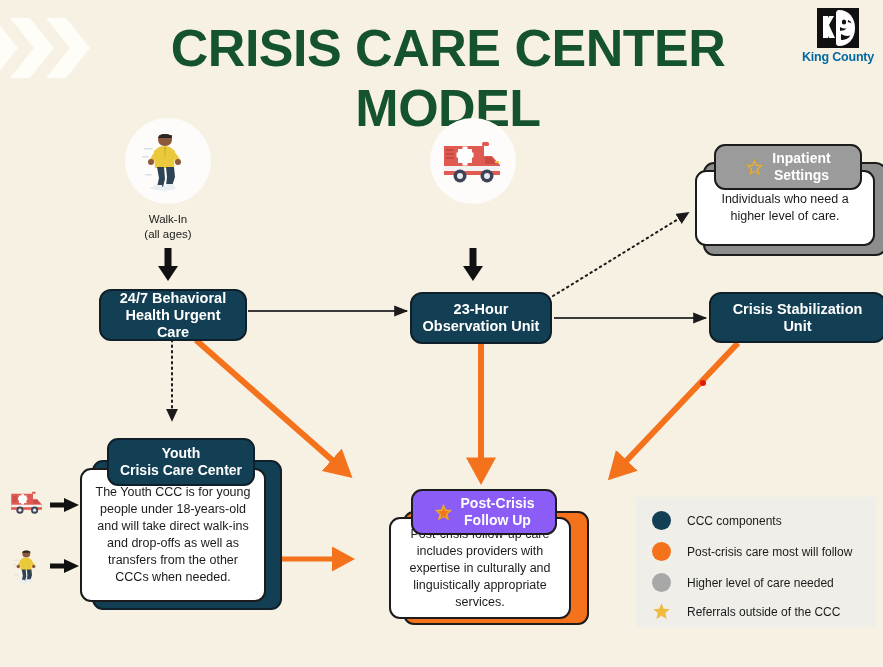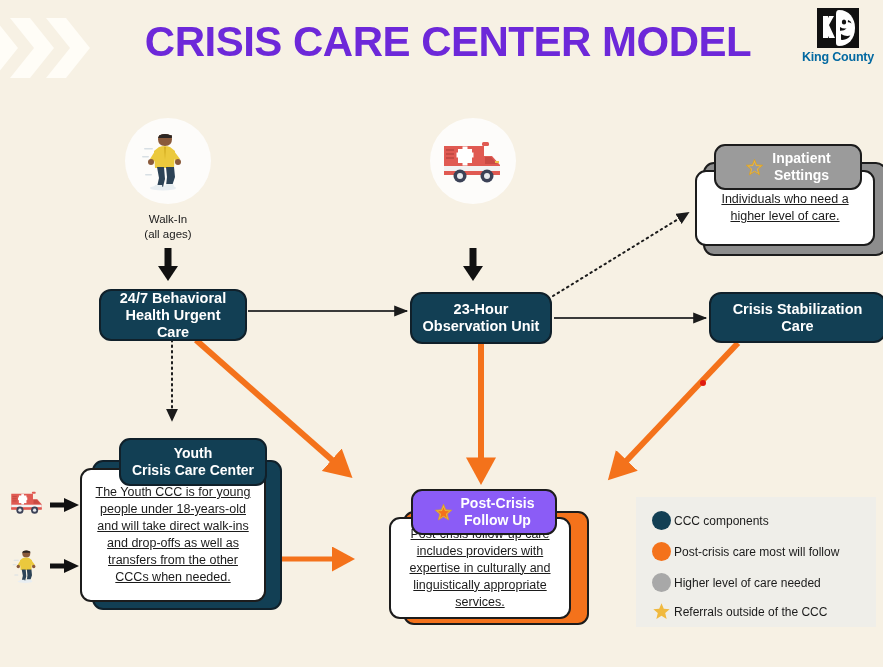--- a/index.html
+++ b/index.html
@@ -12,22 +12,22 @@
   }
   .stage{position:absolute;left:0;top:0;width:883px;height:667px;}
 
   
   #chevrons{position:absolute;left:-12px;top:14px;width:120px;height:70px;}
 
   
   #page-title{
     position:absolute;left:108px;top:18px;width:680px;
     text-align:center;
-    font-size:42px;font-weight:bold;letter-spacing:-0.5px;
-    color:#6d28d9;
+    font-size:52px;font-weight:bold;letter-spacing:-0.5px;
+    color:#14532d;
     font-family:"Liberation Sans", sans-serif;
   }
   #kc-logo{position:absolute;left:800px;top:8px;width:76px;height:64px;text-align:center;}
   #kc-logo .kc-mark{width:42px;height:40px;margin:0 auto;background:#111;position:relative;overflow:hidden;}
   #kc-logo .kc-label{font-size:12.5px;font-weight:bold;color:#0369a1;margin-top:2px;letter-spacing:-0.2px;}
 
   
   .src{position:absolute;text-align:center;}
   .src .bubble{
     width:86px;height:86px;border-radius:50%;background:#fdfcfa;
@@ -52,30 +52,30 @@
     box-sizing:border-box;padding:6px 10px;text-align:center;
   }
   .card .hdr.gray{background:#9b9b9b;border:2px solid #1c1c1c;}
   .card .hdr.orange{background:#8b5cf6;border:2px solid #1c1c1c;}
   .card .hdr.navy{background:#123f54;border:2px solid #10202a;}
   .card .body{
     position:absolute;background:#fff;border-radius:11px;
     border:2px solid #1c1c1c;box-sizing:border-box;
     font-size:12.5px;line-height:17px;color:#1b1b1b;text-align:center;
     display:flex;align-items:flex-end;justify-content:center;
-    z-index:2;padding:8px 10px;text-decoration:underline;
+    z-index:2;padding:8px 10px;
   }
   .card .shadow{position:absolute;border-radius:11px;z-index:1;}
 
   
   #legend{
     position:absolute;left:636px;top:497px;width:240px;height:130px;
     background:#efeee9;
   }
-  .lg-row{position:absolute;left:16px;display:flex;align-items:center;gap:3px;justify-content:flex-end;}
+  .lg-row{position:absolute;left:16px;display:flex;align-items:center;gap:16px;justify-content:flex-end;}
   .lg-dot{width:19px;height:19px;border-radius:50%;flex:none;}
   .lg-txt{font-size:12px;color:#1b1b1b;white-space:nowrap;}
 
   svg.ov{position:absolute;left:0;top:0;width:883px;height:667px;pointer-events:none;}
 </style>
 </head>
 <body>
 
 <div class="stage">
 
@@ -256,21 +256,21 @@
   <div class="node navy" style="left:410px;top:292px;width:142px;height:52px;">
     <div>
       <div>23-Hour</div>
       <div>Observation Unit</div>
     </div>
   </div>
 
   <div class="node navy" style="left:709px;top:292px;width:177px;height:51px;">
     <div>
       <div>Crisis Stabilization</div>
-      <div>Care</div>
+      <div>Unit</div>
     </div>
   </div>
 
   <div class="card" style="left:693px;top:144px;width:190px;height:110px;">
     <div class="shadow" style="left:10px;top:18px;width:180px;height:90px;background:#8d8d8d;border:2px solid #1c1c1c;"></div>
     <div class="body" style="left:2px;top:26px;width:180px;height:76px;align-items:center;">Individuals who need a higher level of care.</div>
     <div class="hdr gray" style="left:21px;top:0px;width:148px;height:46px;">
       <span style="flex:none;line-height:0;">
         <svg width="19" height="19" viewBox="0 0 20 20">
           <path d="M10 1.4 L12.4 7.2 L18.6 7.6 L13.9 11.7 L15.4 17.8 L10 14.4 L4.6 17.8 L6.1 11.7 L1.4 7.6 L7.6 7.2 Z" fill="#f0b93f" stroke="#d79f23" stroke-width="0.8"></path>
@@ -280,21 +280,21 @@
       <span>
         <span>Inpatient</span><br>
         <span>Settings</span>
       </span>
     </div>
   </div>
 
   <div class="card" style="left:80px;top:438px;width:200px;height:170px;">
     <div class="shadow" style="left:12px;top:22px;width:186px;height:146px;background:#123f54;border:2px solid #10202a;"></div>
     <div class="body" style="left:0px;top:30px;width:186px;height:134px;align-items:center;">The Youth CCC is for young people under 18-years-old and will take direct walk-ins and drop-offs as well as transfers from the other CCCs when needed.</div>
-    <div class="hdr navy" style="left:39px;top:0px;width:148px;height:48px;">
+    <div class="hdr navy" style="left:27px;top:0px;width:148px;height:48px;">
       <span>
         <span>Youth</span><br>
         <span>Crisis Care Center</span>
       </span>
     </div>
   </div>
 
   <div class="card" style="left:389px;top:489px;width:200px;height:136px;">
     <div class="shadow" style="left:14px;top:22px;width:182px;height:110px;background:#f4721b;border:2px solid #1c1c1c;"></div>
     <div class="body" style="left:0px;top:28px;width:182px;height:102px;align-items:center;">Post-crisis follow-up care includes providers with expertise in culturally and linguistically appropriate services.</div>

